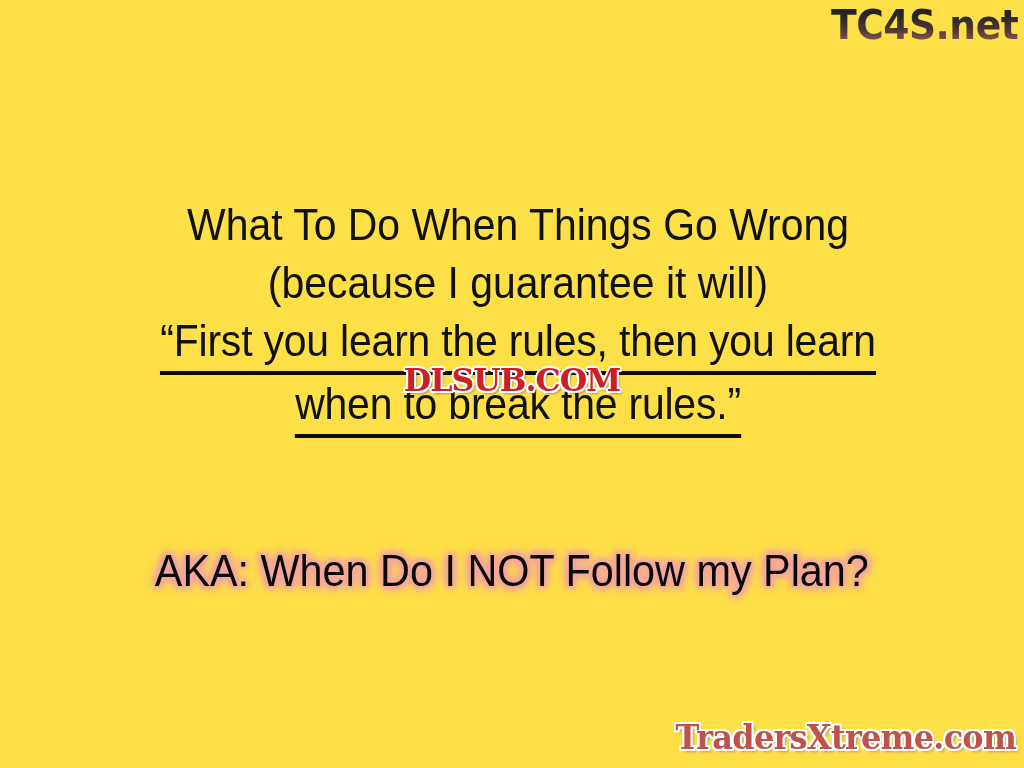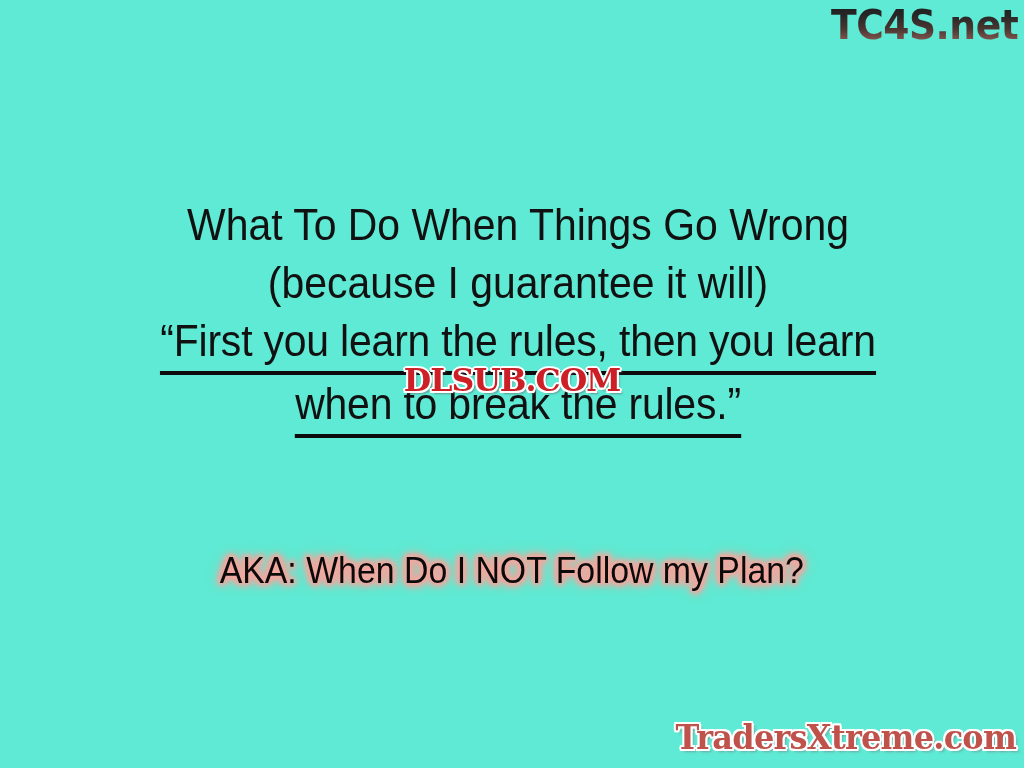--- a/index.html
+++ b/index.html
@@ -12,21 +12,21 @@
     width: 1024px;
     height: 768px;
     overflow: hidden;
     font-family: "Liberation Sans", sans-serif;
     position: relative;
   }
 
   .slide {
     position: absolute;
     inset: 0;
-    background: #5eead4;
+    background: #fde047;
   }
 
   
   .brand-top {
     position: absolute;
     top: 2px;
     right: 6px;
     font-family: "DejaVu Sans", sans-serif;
     font-weight: 700;
     font-size: 40px;
@@ -101,21 +101,21 @@
   }
 
   
   .aka-line {
     position: absolute;
     left: 0;
     right: 0;
     top: 548px;
     text-align: center;
     font-family: "Liberation Sans", sans-serif;
-    font-size: 36px;
+    font-size: 44px;
     line-height: 46px;
     font-weight: 400;
     color: #0a0a0a;
     white-space: nowrap;
   }
   .aka-line .inner {
     display: inline-block;
     transform: scaleX(0.94);
     text-shadow:
        0 0 3px #f3a9a1,

